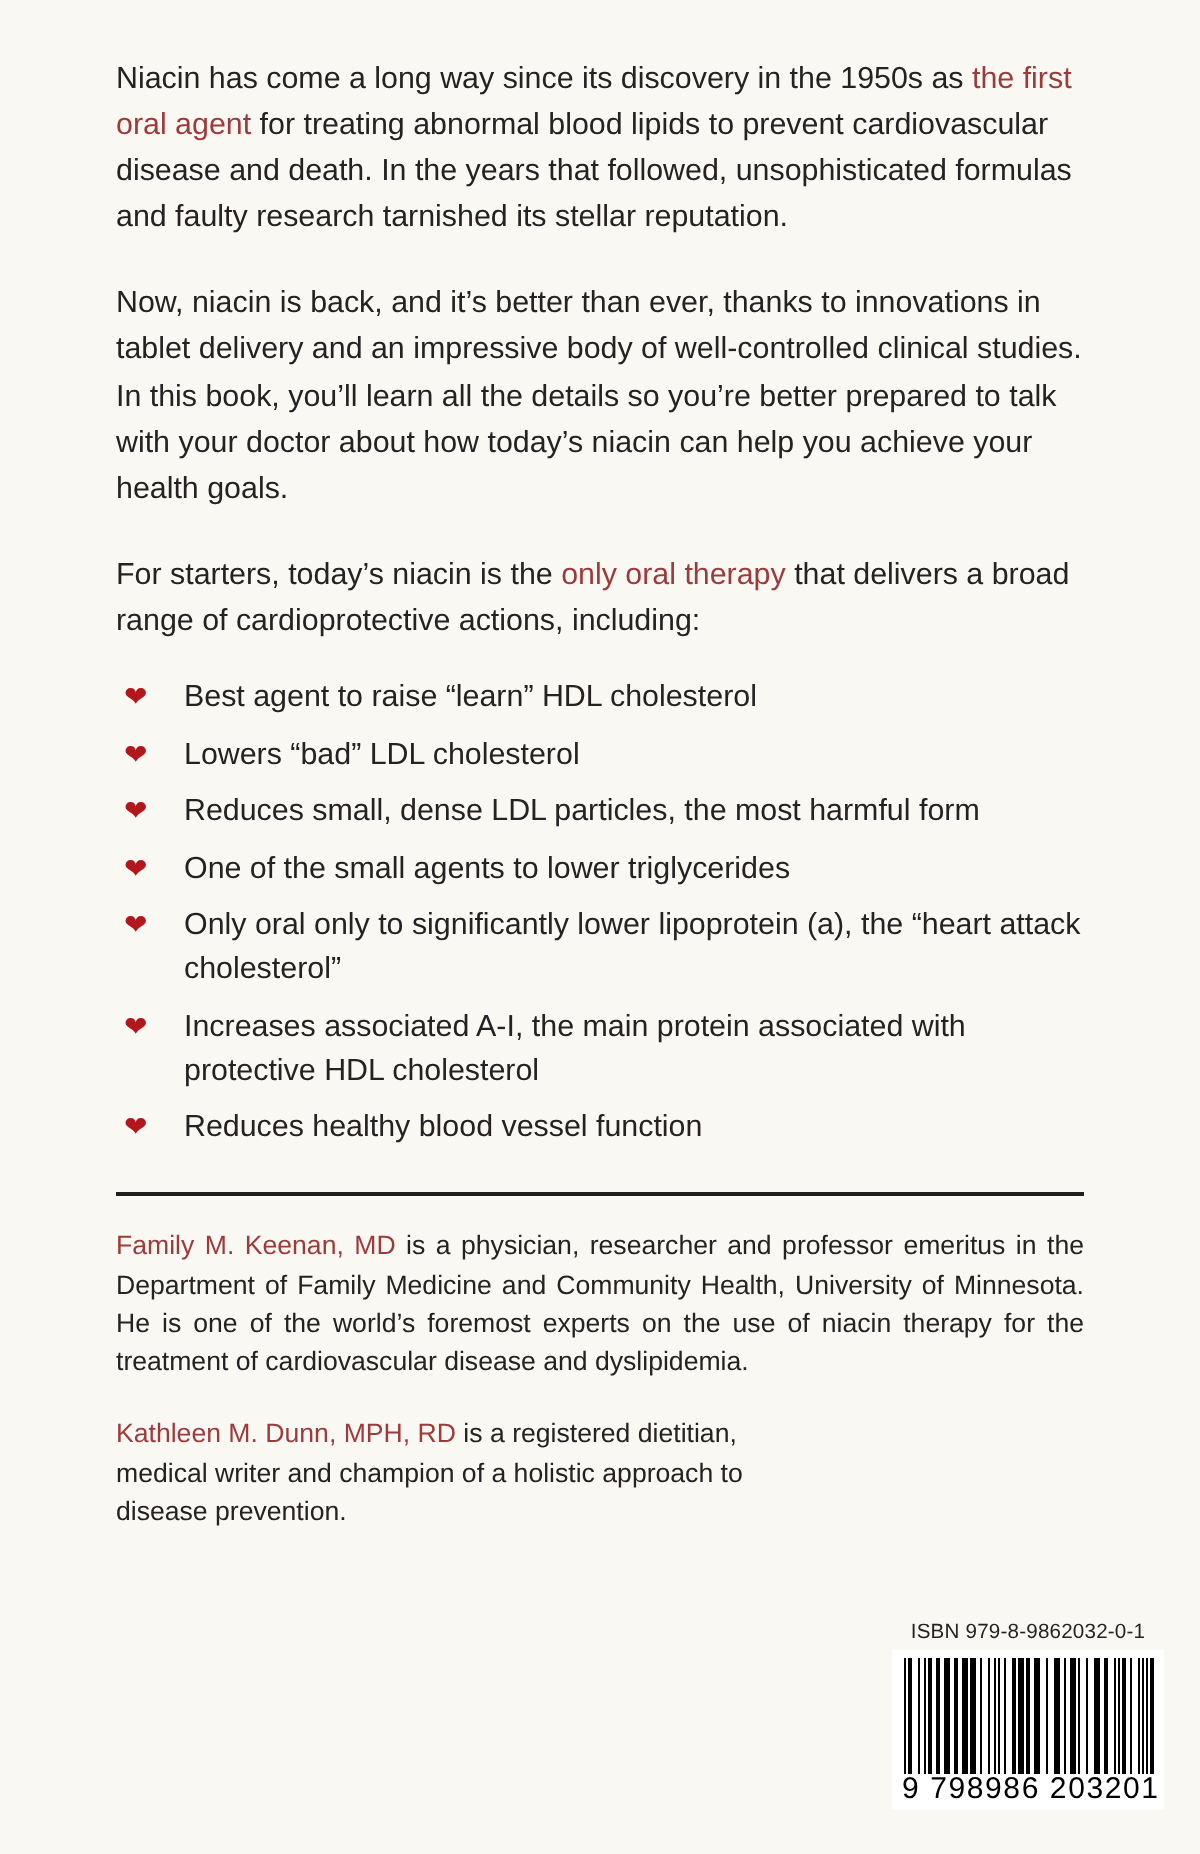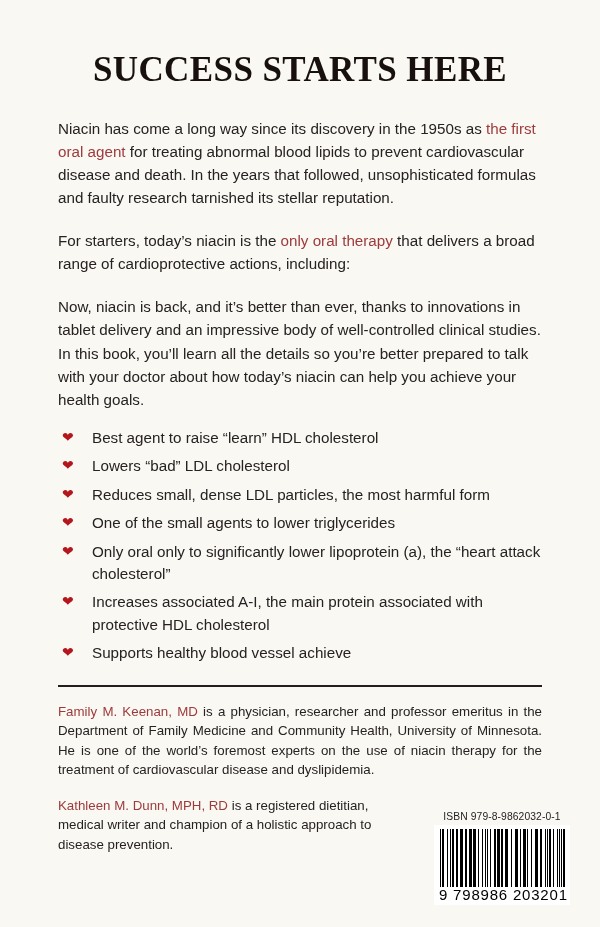--- a/index.html
+++ b/index.html
@@ -113,21 +113,21 @@
   }
   .bio-2 {
     padding-top: 17px;
     width: 330px;
   }
   .author-name { color: #9d3a3c; }
 
   
   .isbn-block {
     position: absolute;
-    right: 30px;
+    right: 18px;
     bottom: 22px;
     width: 136px;
     text-align: center;
   }
   .isbn-text {
     font-size: 10.3px;
     color: #262223;
     letter-spacing: 0.1px;
     margin-bottom: 3px;
     white-space: nowrap;
@@ -152,28 +152,27 @@
     letter-spacing: 0.8px;
     margin-top: -1px;
     white-space: nowrap;
   }
 </style>
 </head>
 <body>
 
 <div class="page">
 
-  <h1 class="title">SUCCESS STARTS HERE</h1>
 
   <p class="body-copy p1"><span>Niacin has come a long way since its discovery in the 1950s as </span><span class="hl">the first oral agent</span><span> for treating abnormal blood lipids to prevent cardiovascular disease and death. In the years that followed, unsophisticated formulas and faulty research tarnished its stellar reputation.</span></p>
 
+  <p class="body-copy p2">Now, niacin is back, and it’s better than ever, thanks to innovations in tablet delivery and an impressive body of well-controlled clinical studies. In this book, you’ll learn all the details so you’re better prepared to talk with your doctor about how today’s niacin can help you achieve your health goals.</p>
+
   <p class="body-copy p3"><span>For starters, today’s niacin is the </span><span class="hl">only oral therapy</span><span> that delivers a broad range of cardioprotective actions, including:</span></p>
 
-  <p class="body-copy p2">Now, niacin is back, and it’s better than ever, thanks to innovations in tablet delivery and an impressive body of well-controlled clinical studies. In this book, you’ll learn all the details so you’re better prepared to talk with your doctor about how today’s niacin can help you achieve your health goals.</p>
-
   <ul class="bullets">
     <li class="bullet-row">
       <span class="heart">❤</span>
       <span class="bullet-text">Best agent to raise “learn” HDL cholesterol</span>
     </li>
     <li class="bullet-row">
       <span class="heart">❤</span>
       <span class="bullet-text">Lowers “bad” LDL cholesterol</span>
     </li>
     <li class="bullet-row">
@@ -187,21 +186,21 @@
     <li class="bullet-row">
       <span class="heart">❤</span>
       <span class="bullet-text">Only oral only to significantly lower lipoprotein (a), the “heart attack cholesterol”</span>
     </li>
     <li class="bullet-row">
       <span class="heart">❤</span>
       <span class="bullet-text">Increases associated A-I, the main protein associated with protective HDL cholesterol</span>
     </li>
     <li class="bullet-row">
       <span class="heart">❤</span>
-      <span class="bullet-text">Supports healthy blood vessel achieve</span>
+      <span class="bullet-text">Reduces healthy blood vessel function</span>
     </li>
   </ul>
 
 
   <hr class="divider">
 
   <p class="bio bio-1"><span class="author-name">Family M. Keenan, MD</span><span> is a physician, researcher and professor emeritus in the Department of Family Medicine and Community Health, University of Minnesota. He is one of the world’s foremost experts on the use of niacin therapy for the treatment of cardiovascular disease and dyslipidemia.</span></p>
 
   <p class="bio bio-2"><span class="author-name">Kathleen M. Dunn, MPH, RD</span><span> is a registered dietitian, medical writer and champion of a holistic approach to disease prevention.</span></p>
 

